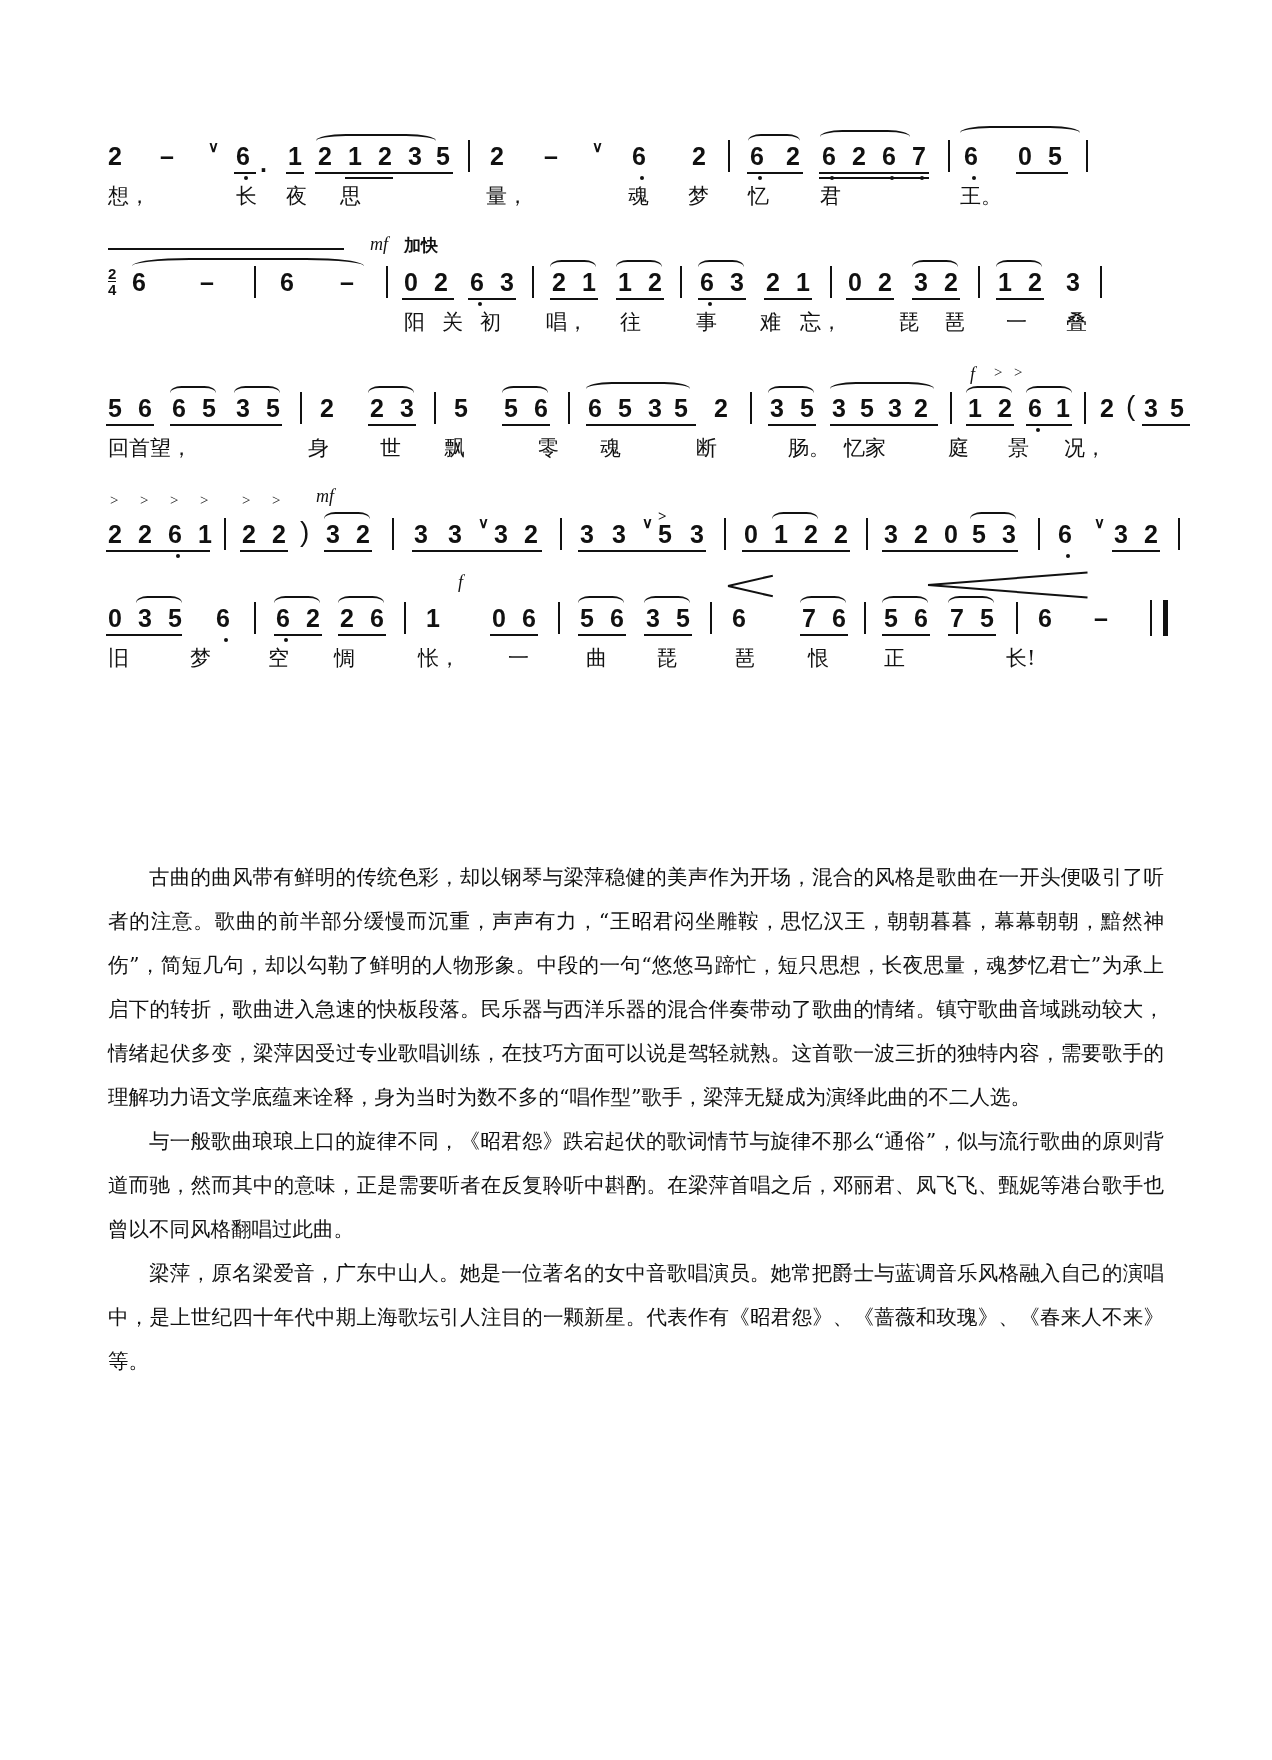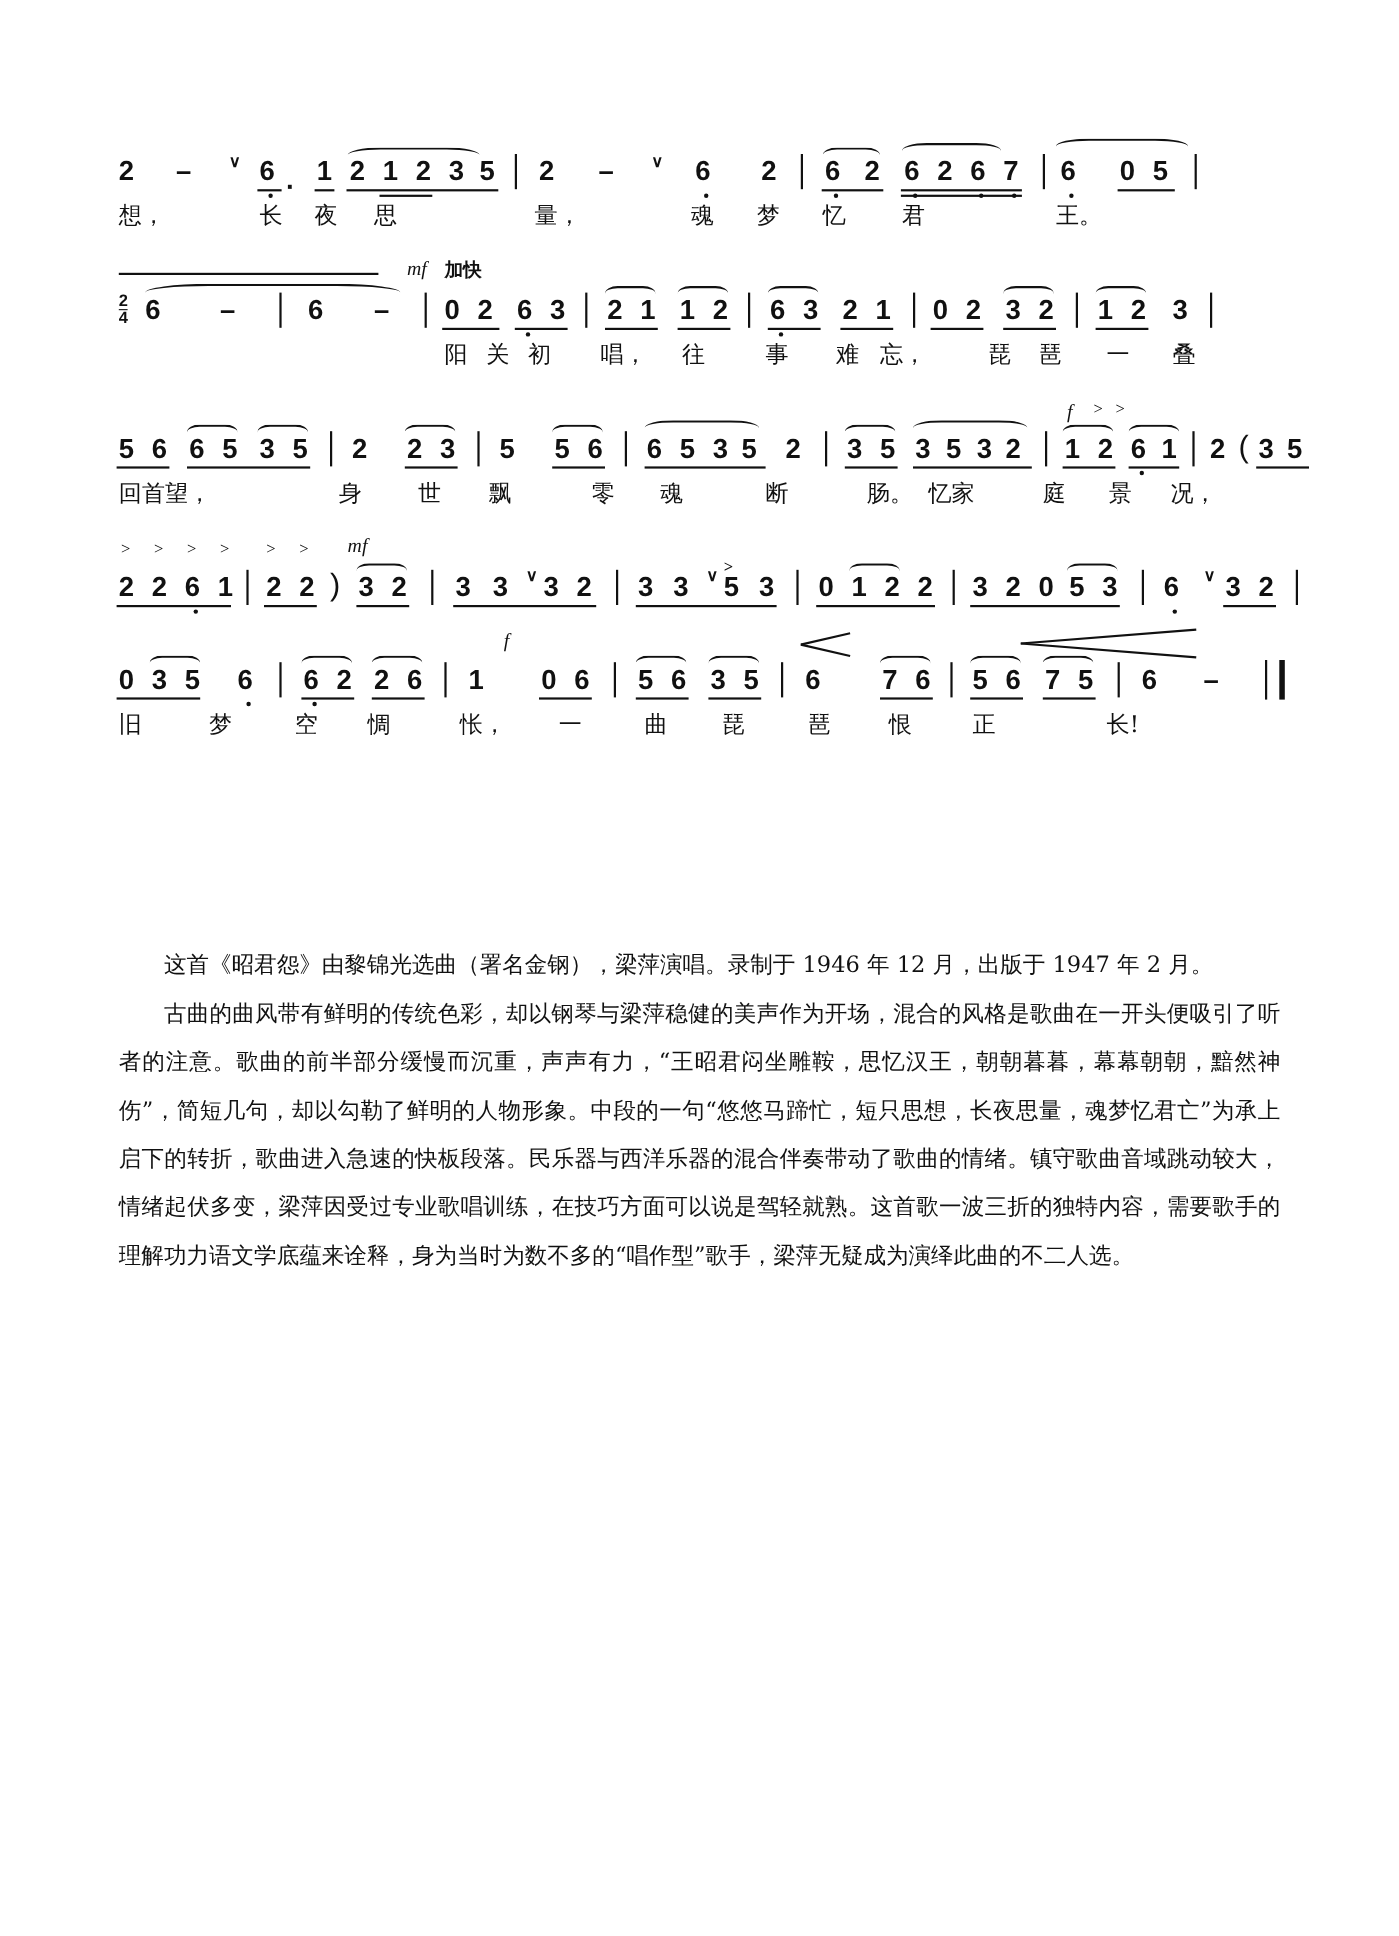--- a/index.html
+++ b/index.html
@@ -522,17 +522,18 @@
         <span class="w" style="left:626px;">琶</span>
         <span class="w" style="left:700px;">恨</span>
         <span class="w" style="left:776px;">正</span>
         <span class="w" style="left:898px;">长!</span>
       </div>
     </div>
 
   </div>
 
   <div class="prose">
-    <p>这首《昭君怨》由黎锦光选曲（署名金钢），梁萍演唱。录制于 1946 年 12 月，出版于 1947 年 2 月。</p>
     <p>古曲的曲风带有鲜明的传统色彩，却以钢琴与梁萍稳健的美声作为开场，混合的风格是歌曲在一开头便吸引了听者的注意。歌曲的前半部分缓慢而沉重，声声有力，“王昭君闷坐雕鞍，思忆汉王，朝朝暮暮，幕幕朝朝，黯然神伤”，简短几句，却以勾勒了鲜明的人物形象。中段的一句“悠悠马蹄忙，短只思想，长夜思量，魂梦忆君亡”为承上启下的转折，歌曲进入急速的快板段落。民乐器与西洋乐器的混合伴奏带动了歌曲的情绪。镇守歌曲音域跳动较大，情绪起伏多变，梁萍因受过专业歌唱训练，在技巧方面可以说是驾轻就熟。这首歌一波三折的独特内容，需要歌手的理解功力语文学底蕴来诠释，身为当时为数不多的“唱作型”歌手，梁萍无疑成为演绎此曲的不二人选。</p>
+    <p>与一般歌曲琅琅上口的旋律不同，《昭君怨》跌宕起伏的歌词情节与旋律不那么“通俗”，似与流行歌曲的原则背道而驰，然而其中的意味，正是需要听者在反复聆听中斟酌。在梁萍首唱之后，邓丽君、凤飞飞、甄妮等港台歌手也曾以不同风格翻唱过此曲。</p>
+    <p>梁萍，原名梁爱音，广东中山人。她是一位著名的女中音歌唱演员。她常把爵士与蓝调音乐风格融入自己的演唱中，是上世纪四十年代中期上海歌坛引人注目的一颗新星。代表作有《昭君怨》、《蔷薇和玫瑰》、《春来人不来》等。</p>
   </div>
 
 </div>
 
 </body></html>

